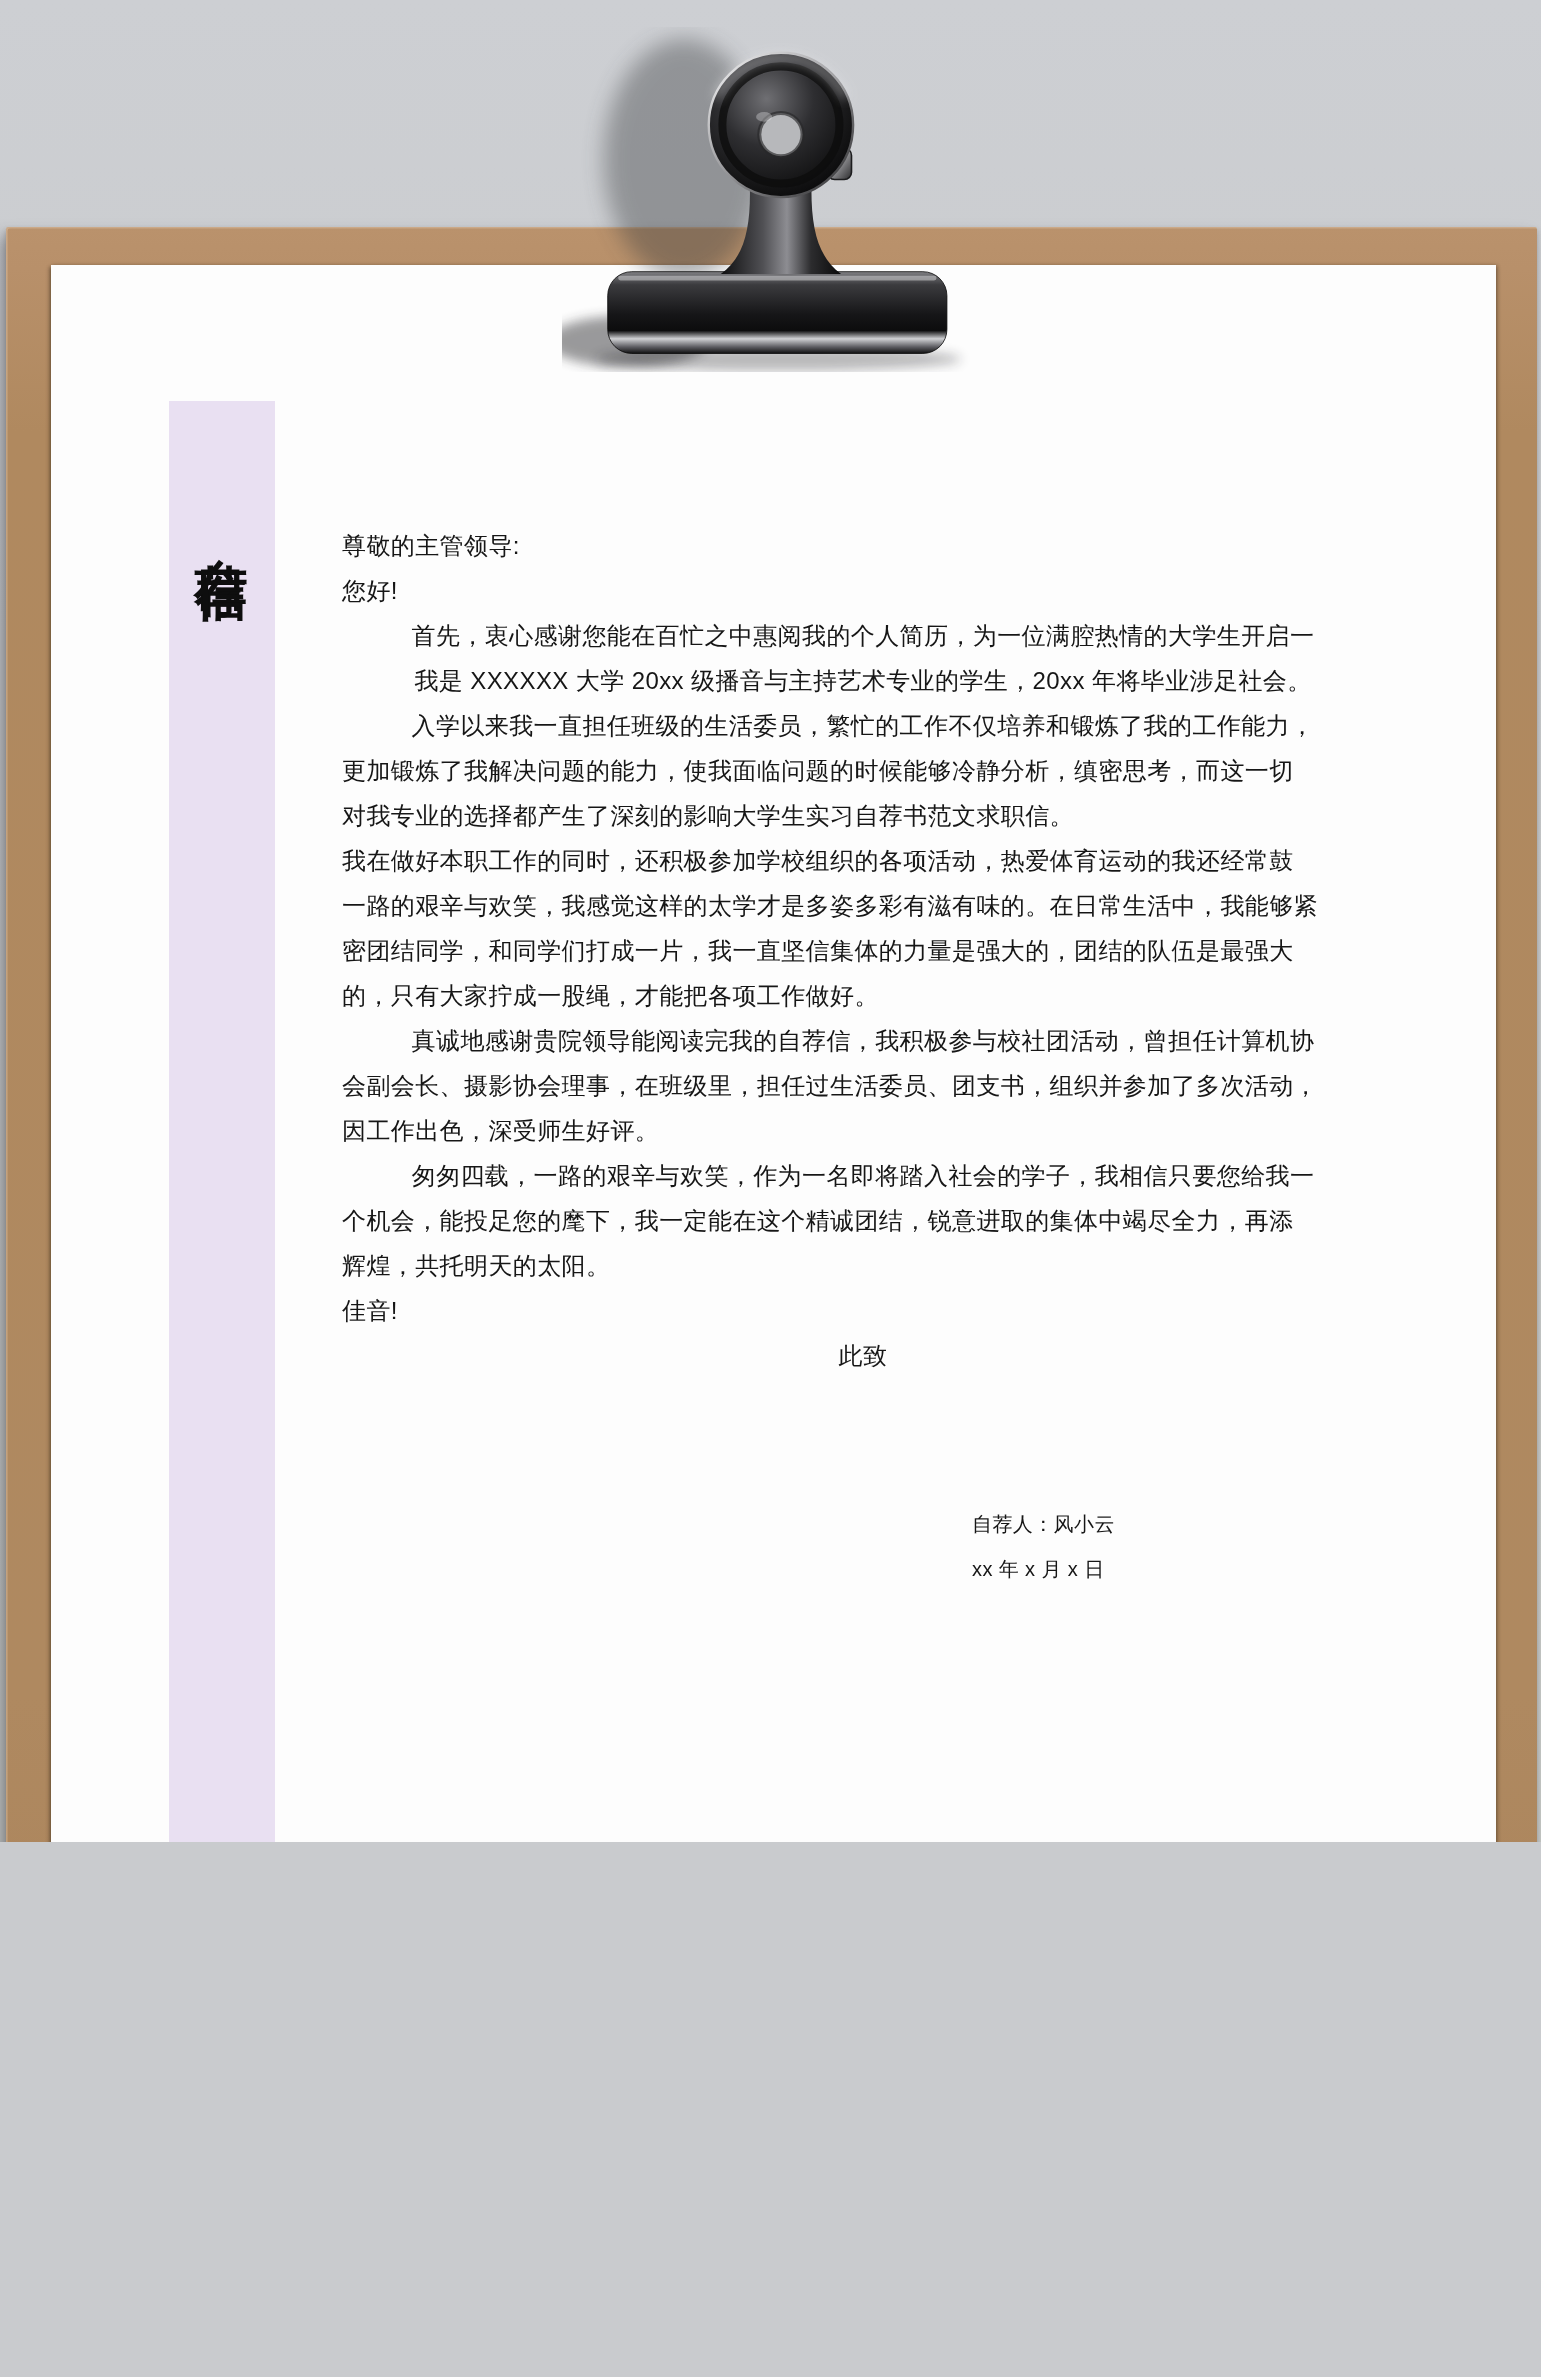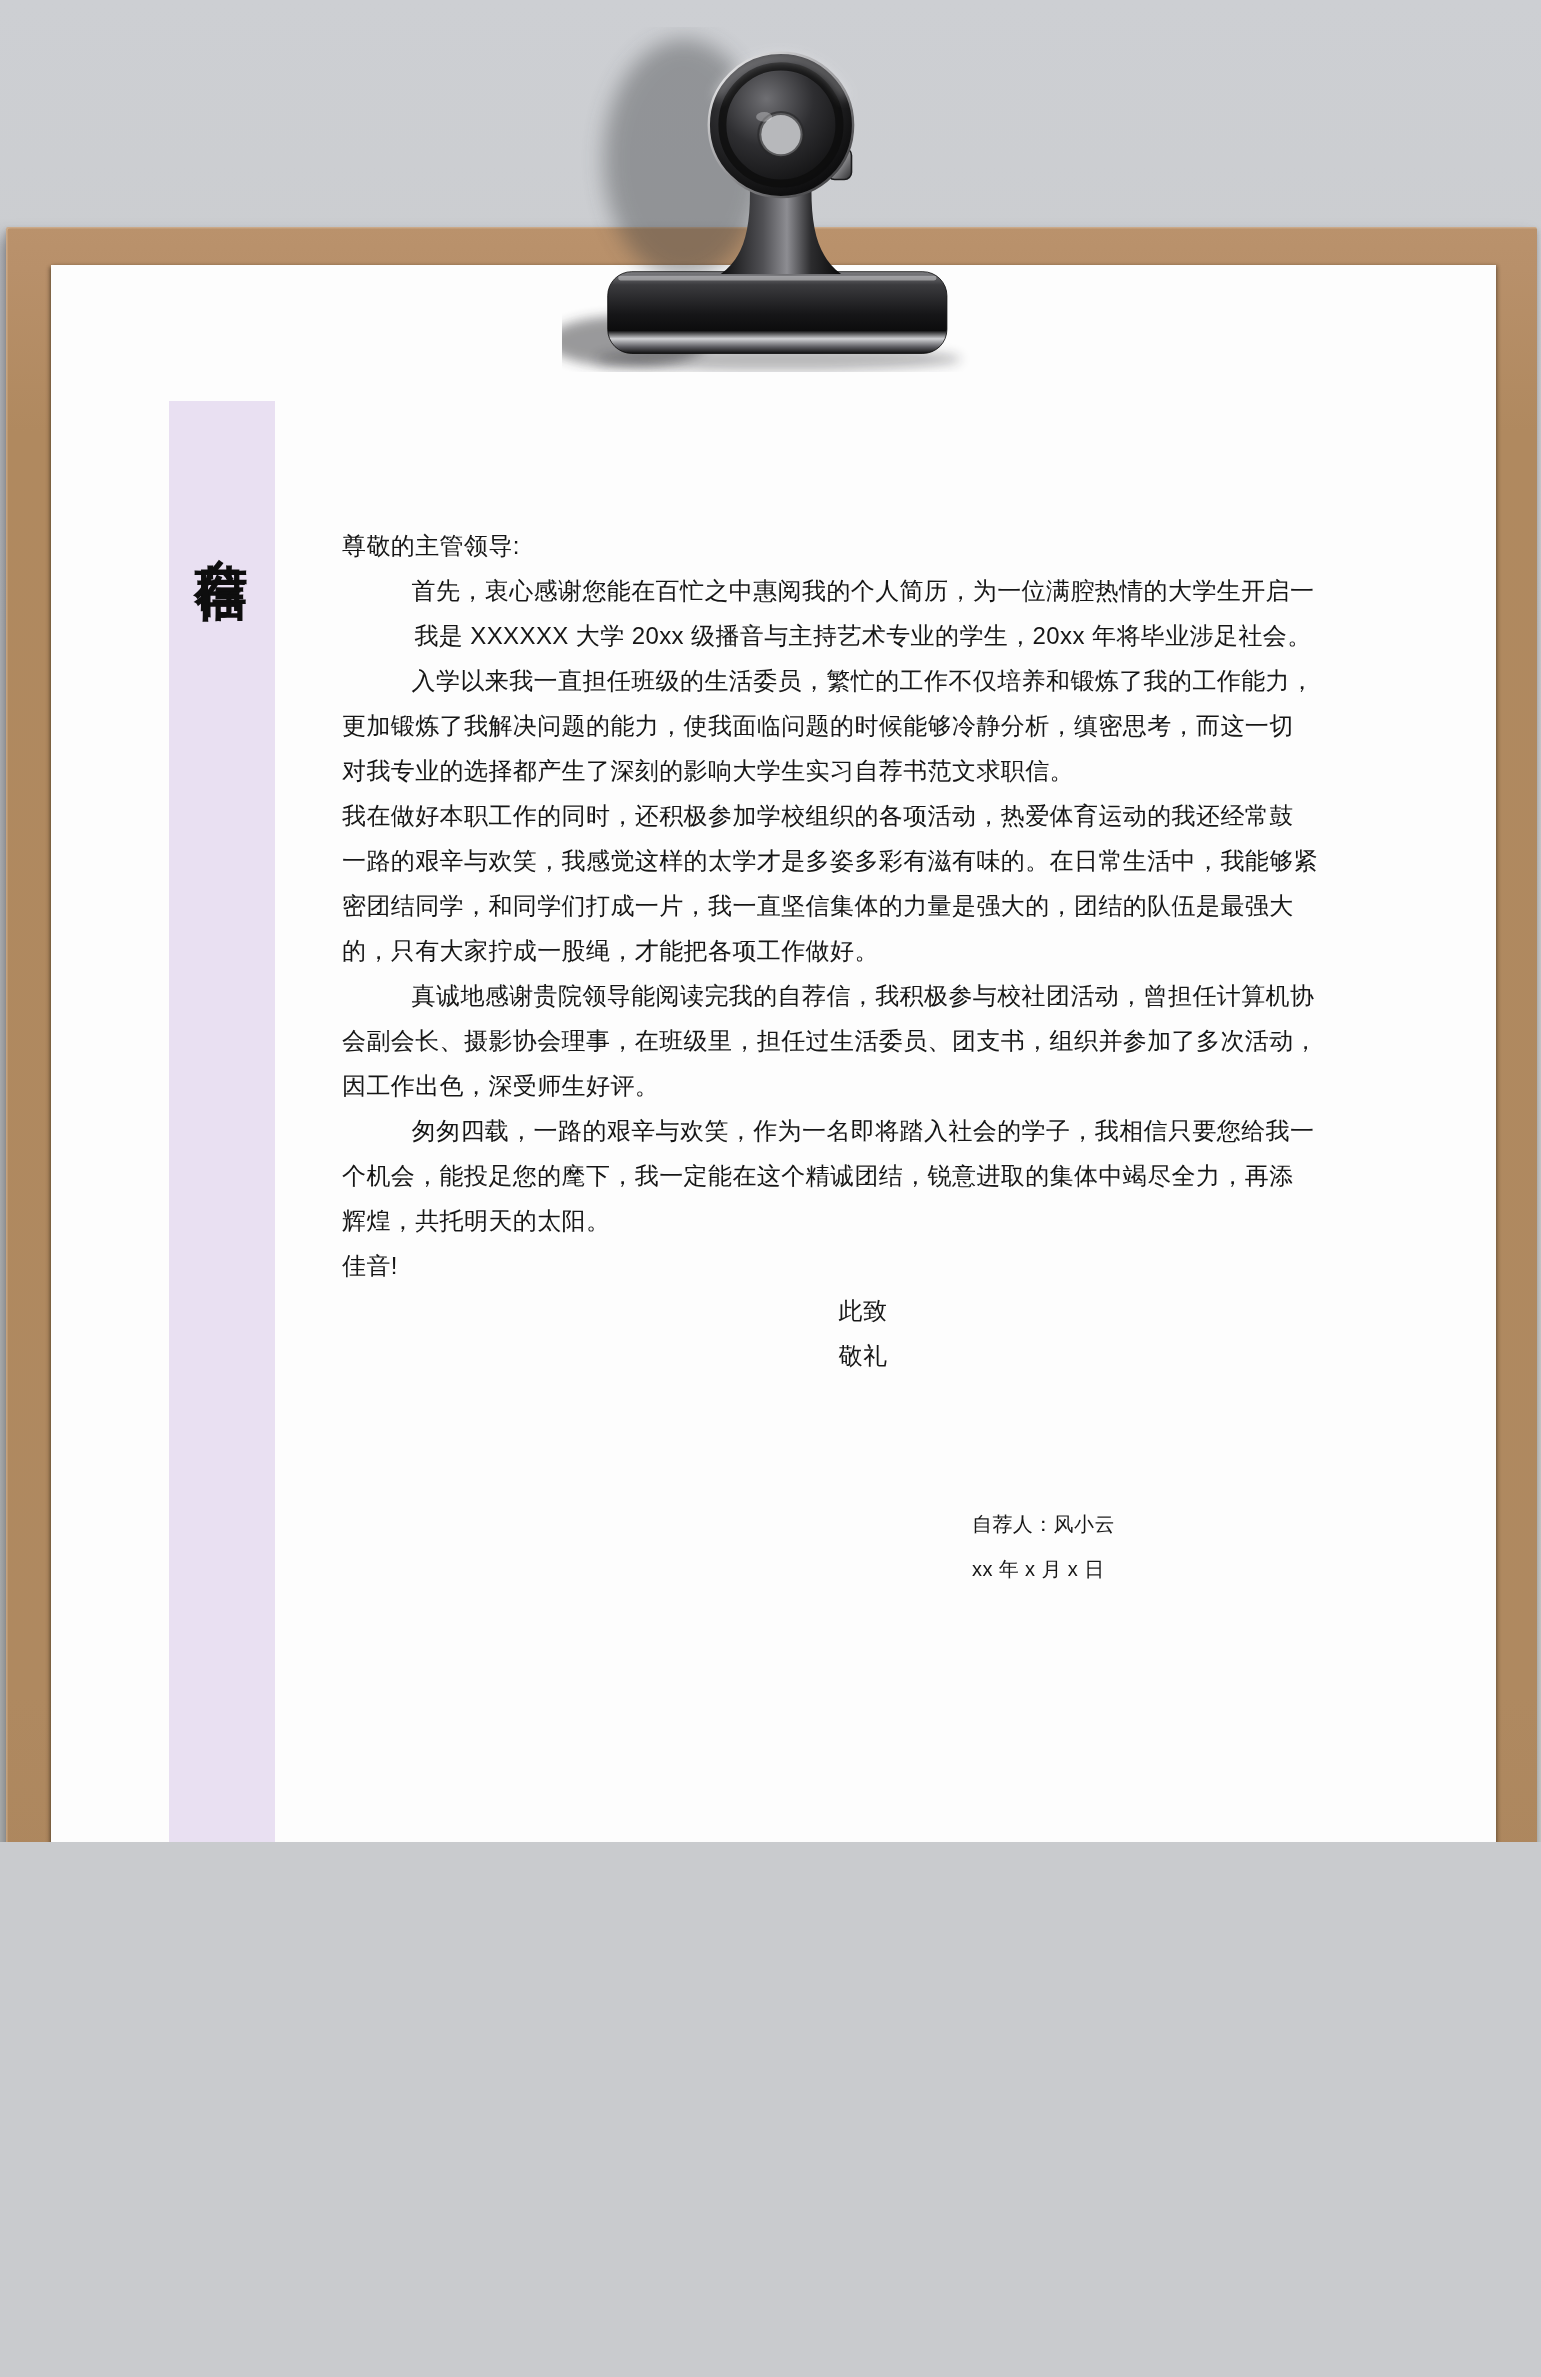--- a/index.html
+++ b/index.html
@@ -56,38 +56,38 @@
   <div class="board"></div>
 
   <div class="paper">
 
     <div class="accent-bar" style="left:118px;top:136px;">
       <div class="vertical-title">自荐信</div>
     </div>
 
     <div class="letter-body" style="left:291px;top:258px;">
         <div class="line">尊敬的主管领导:</div>
+        <div class="line">您好!</div>
         <div class="line indent">首先，衷心感谢您能在百忙之中惠阅我的个人简历，为一位满腔热情的大学生开启一</div>
         <div class="line indent">我是 XXXXXX 大学 20xx 级播音与主持艺术专业的学生，20xx 年将毕业涉足社会。</div>
         <div class="line indent">入学以来我一直担任班级的生活委员，繁忙的工作不仅培养和锻炼了我的工作能力，</div>
         <div class="line">更加锻炼了我解决问题的能力，使我面临问题的时候能够冷静分析，缜密思考，而这一切</div>
         <div class="line">对我专业的选择都产生了深刻的影响大学生实习自荐书范文求职信。</div>
         <div class="line">我在做好本职工作的同时，还积极参加学校组织的各项活动，热爱体育运动的我还经常鼓</div>
         <div class="line">一路的艰辛与欢笑，我感觉这样的太学才是多姿多彩有滋有味的。在日常生活中，我能够紧</div>
         <div class="line">密团结同学，和同学们打成一片，我一直坚信集体的力量是强大的，团结的队伍是最强大</div>
         <div class="line">的，只有大家拧成一股绳，才能把各项工作做好。</div>
         <div class="line indent">真诚地感谢贵院领导能阅读完我的自荐信，我积极参与校社团活动，曾担任计算机协</div>
         <div class="line">会副会长、摄影协会理事，在班级里，担任过生活委员、团支书，组织并参加了多次活动，</div>
         <div class="line">因工作出色，深受师生好评。</div>
         <div class="line indent">匆匆四载，一路的艰辛与欢笑，作为一名即将踏入社会的学子，我相信只要您给我一</div>
         <div class="line">个机会，能投足您的麾下，我一定能在这个精诚团结，锐意进取的集体中竭尽全力，再添</div>
         <div class="line">辉煌，共托明天的太阳。</div>
         <div class="line">佳音!</div>
         <div class="line indent">此致</div>
-        <div class="line indent">敬礼</div>
       </div>
 
     <div class="signature" style="left:921px;top:1237px;">
       <div>自荐人：风小云</div>
       <div>xx 年 x 月 x 日</div>
     </div>
 
   </div>
 
   <svg class="clip" viewBox="0 0 520 430" aria-hidden="true">

